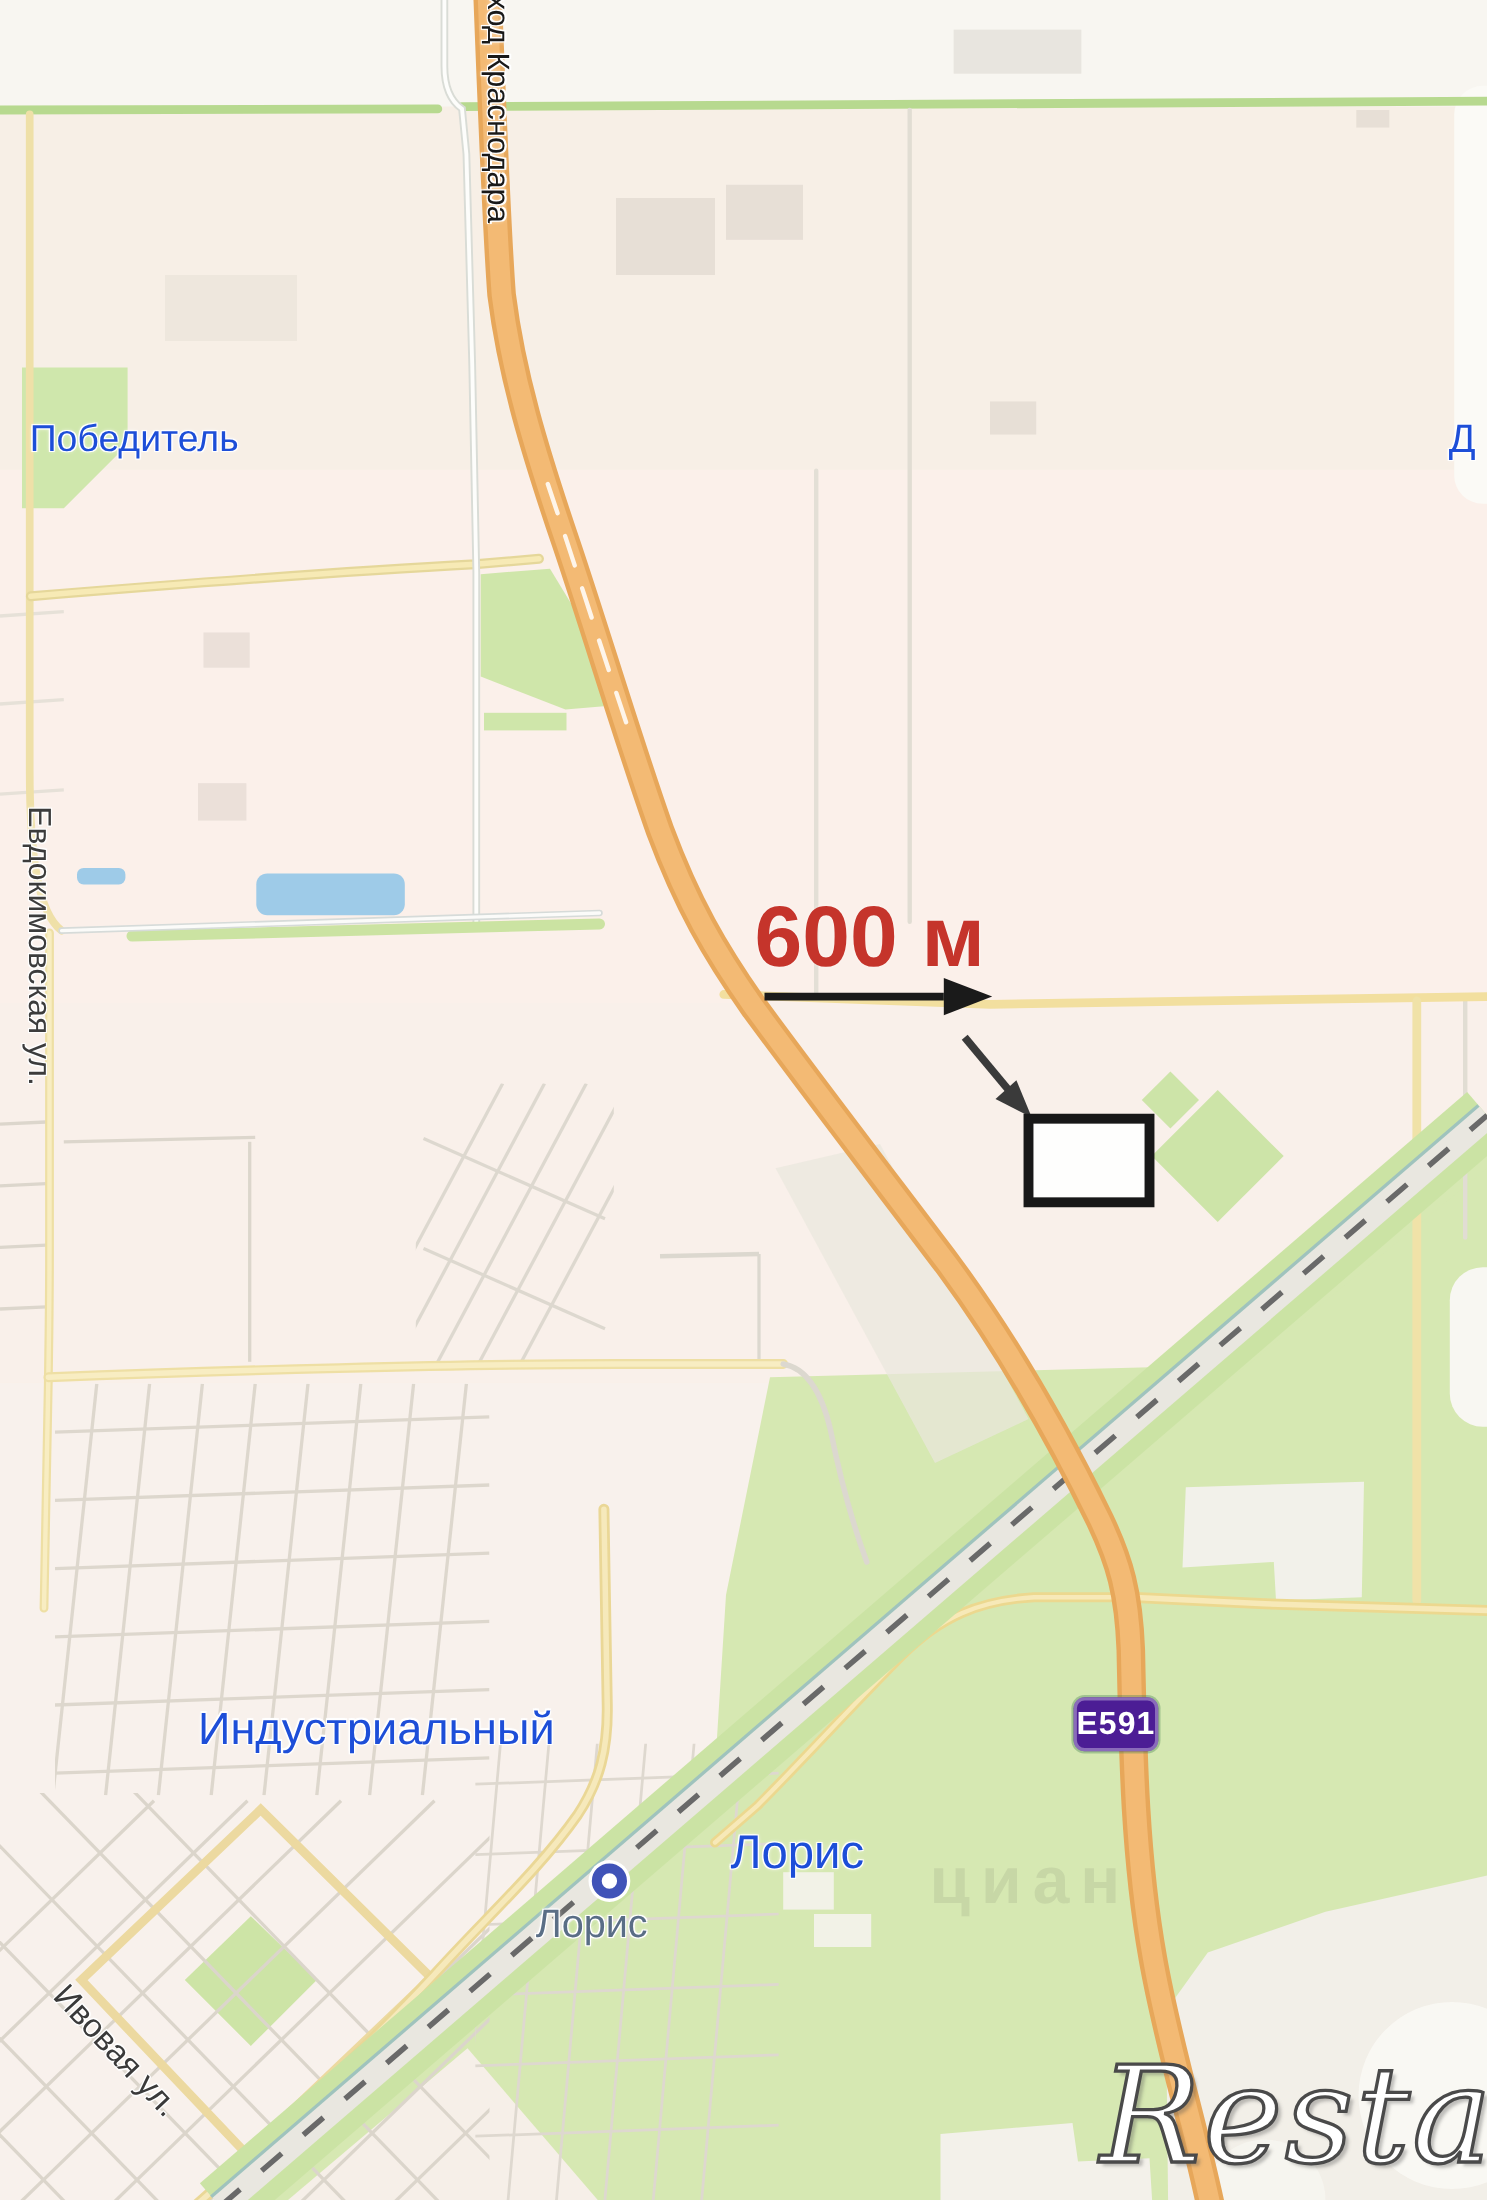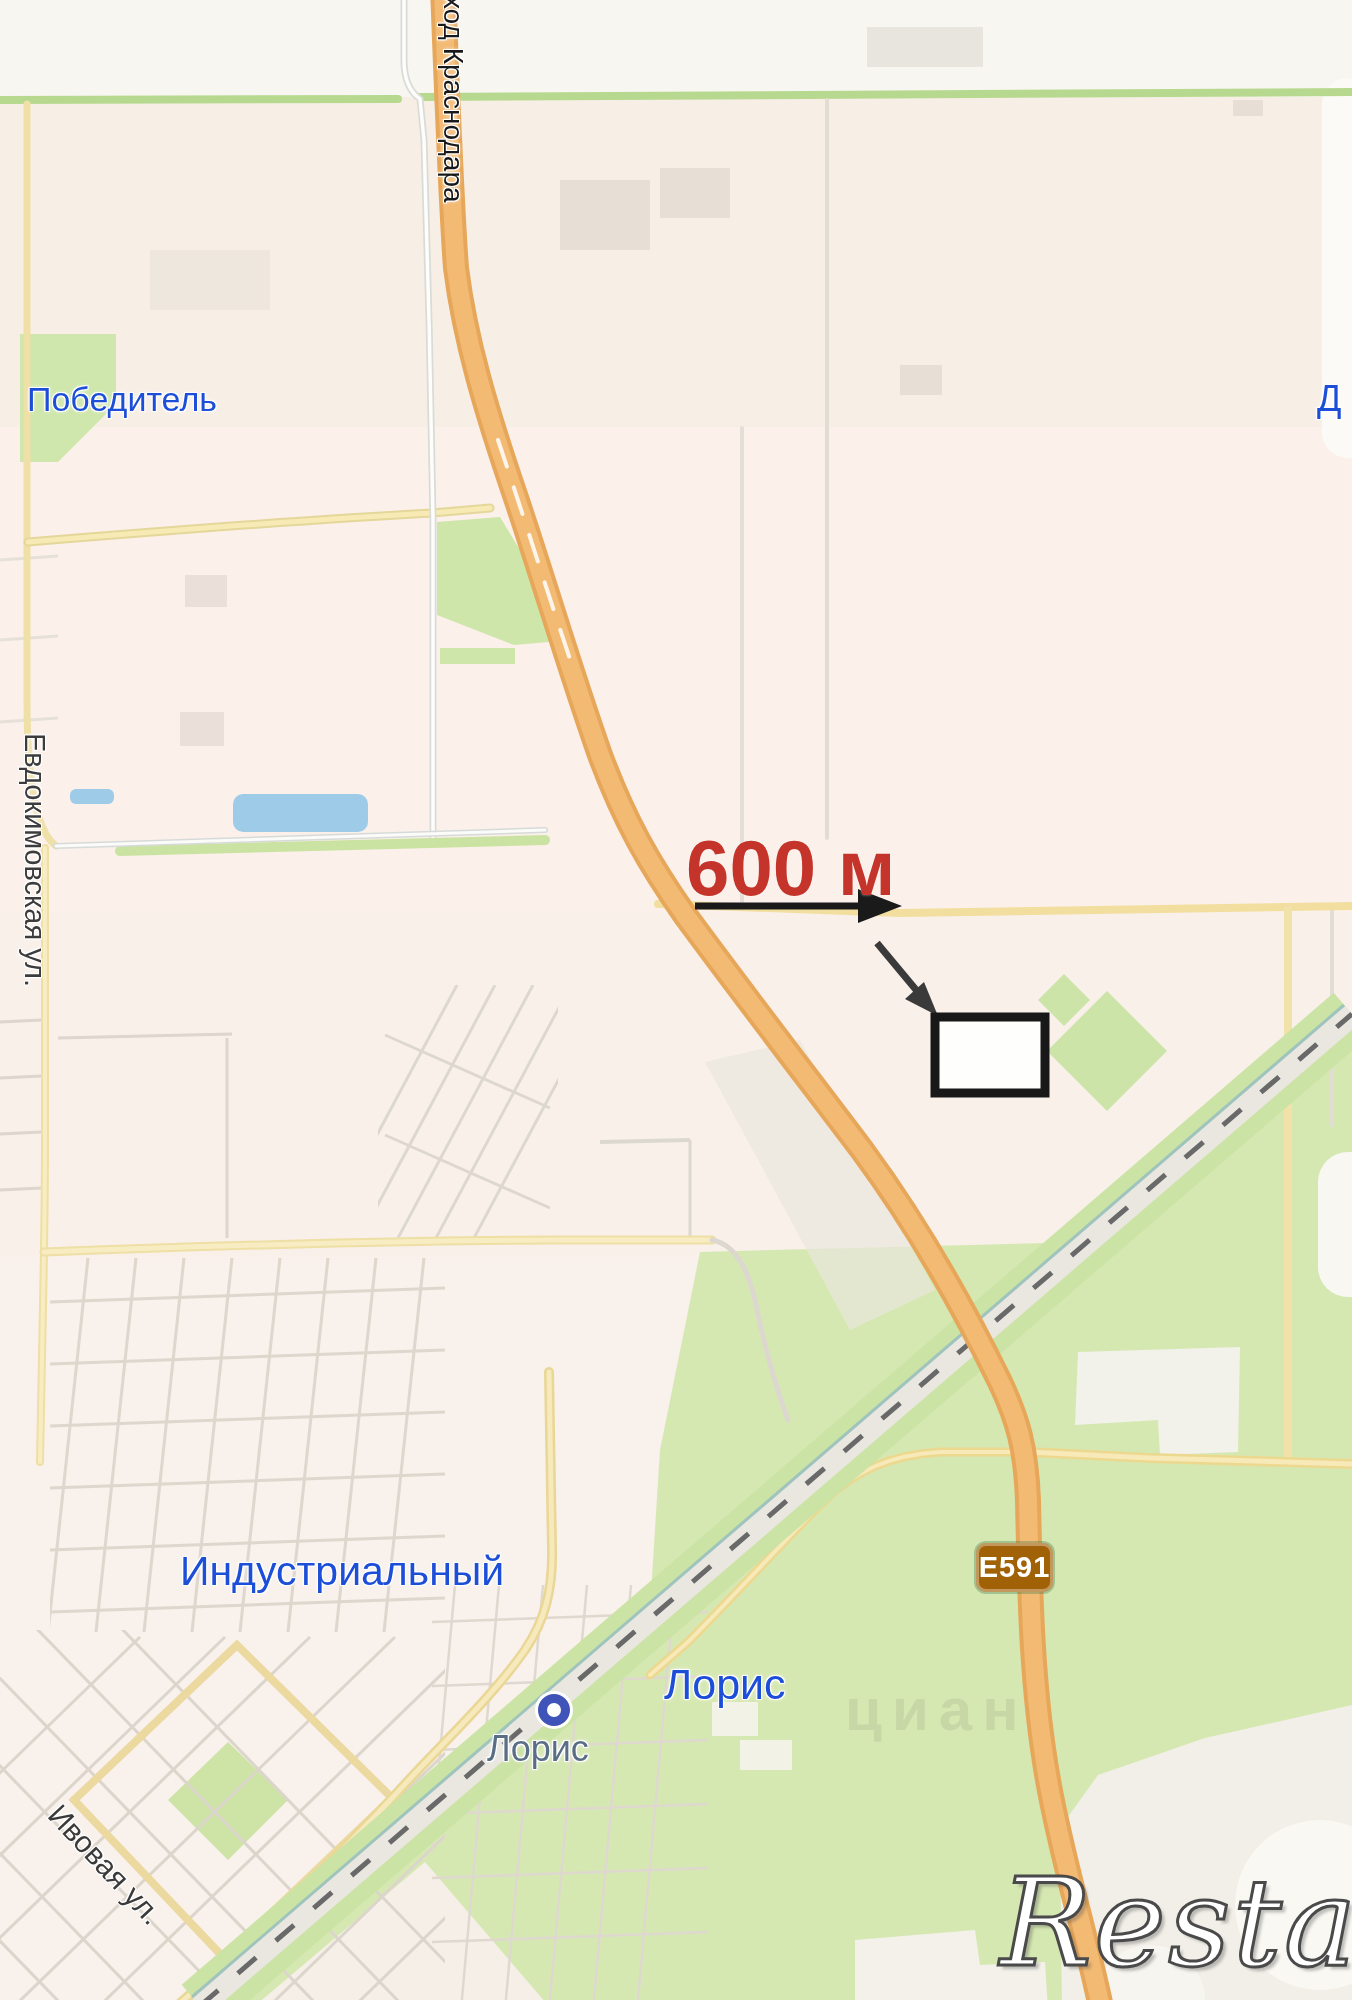--- a/index.html
+++ b/index.html
@@ -11,23 +11,23 @@
   .vert{transform:rotate(90deg);transform-origin:left top;}
   .place{font-size:34px;}
   .lbl-industrialny{font-size:41px;}
   .lbl-loris-big{font-size:43px;}
   .lbl-obvod{font-size:28px;color:#191919;}
   .lbl-evdok{font-size:29px;color:#3c3c3c;}
   .lbl-ivovaya{font-size:30px;color:#3a3a3a;transform:rotate(47deg);transform-origin:left top;}
   .lbl-zhd{font-size:31px;color:#575757;}
   .lbl-d{font-size:36px;}
   .lbl-station{font-size:36px;color:#5a6e86;}
-  .dist{position:absolute;left:686px;top:829px;font-size:78px;font-weight:600;
+  .dist{position:absolute;left:686px;top:812px;font-size:78px;font-weight:600;
         color:#c5342b;line-height:1;text-shadow:0 0 3px rgba(255,255,255,.6);}
-  .badge{position:absolute;left:976px;top:1543px;width:77px;height:49px;background:#a16207;
+  .badge{position:absolute;left:976px;top:1543px;width:77px;height:49px;background:#4c1d95;
          border-radius:10px;box-shadow:inset 0 0 0 3px rgba(255,255,255,.35),0 0 0 2px rgba(62,125,78,.35);
          display:flex;align-items:center;justify-content:center;color:#ffffff;
          font-size:29px;font-weight:700;letter-spacing:1px;}
   .station-marker{position:absolute;left:538px;top:1694px;width:14px;height:14px;background:#ffffff;
          border:9px solid #4053b8;border-radius:50%;box-shadow:0 0 0 3px #ffffff;}
   .wm-cian{position:absolute;left:845px;top:1675px;font-size:60px;font-weight:700;
          color:rgba(70,70,70,0.10);letter-spacing:10px;}
   .wm-restate{position:absolute;left:1000px;top:1852px;font-size:122px;font-style:italic;
          font-family:"DejaVu Serif",serif;color:#ffffff;-webkit-text-stroke:3px #4a4a4a;
          text-shadow:4px 4px 3px rgba(80,80,80,.35);letter-spacing:2px;}

